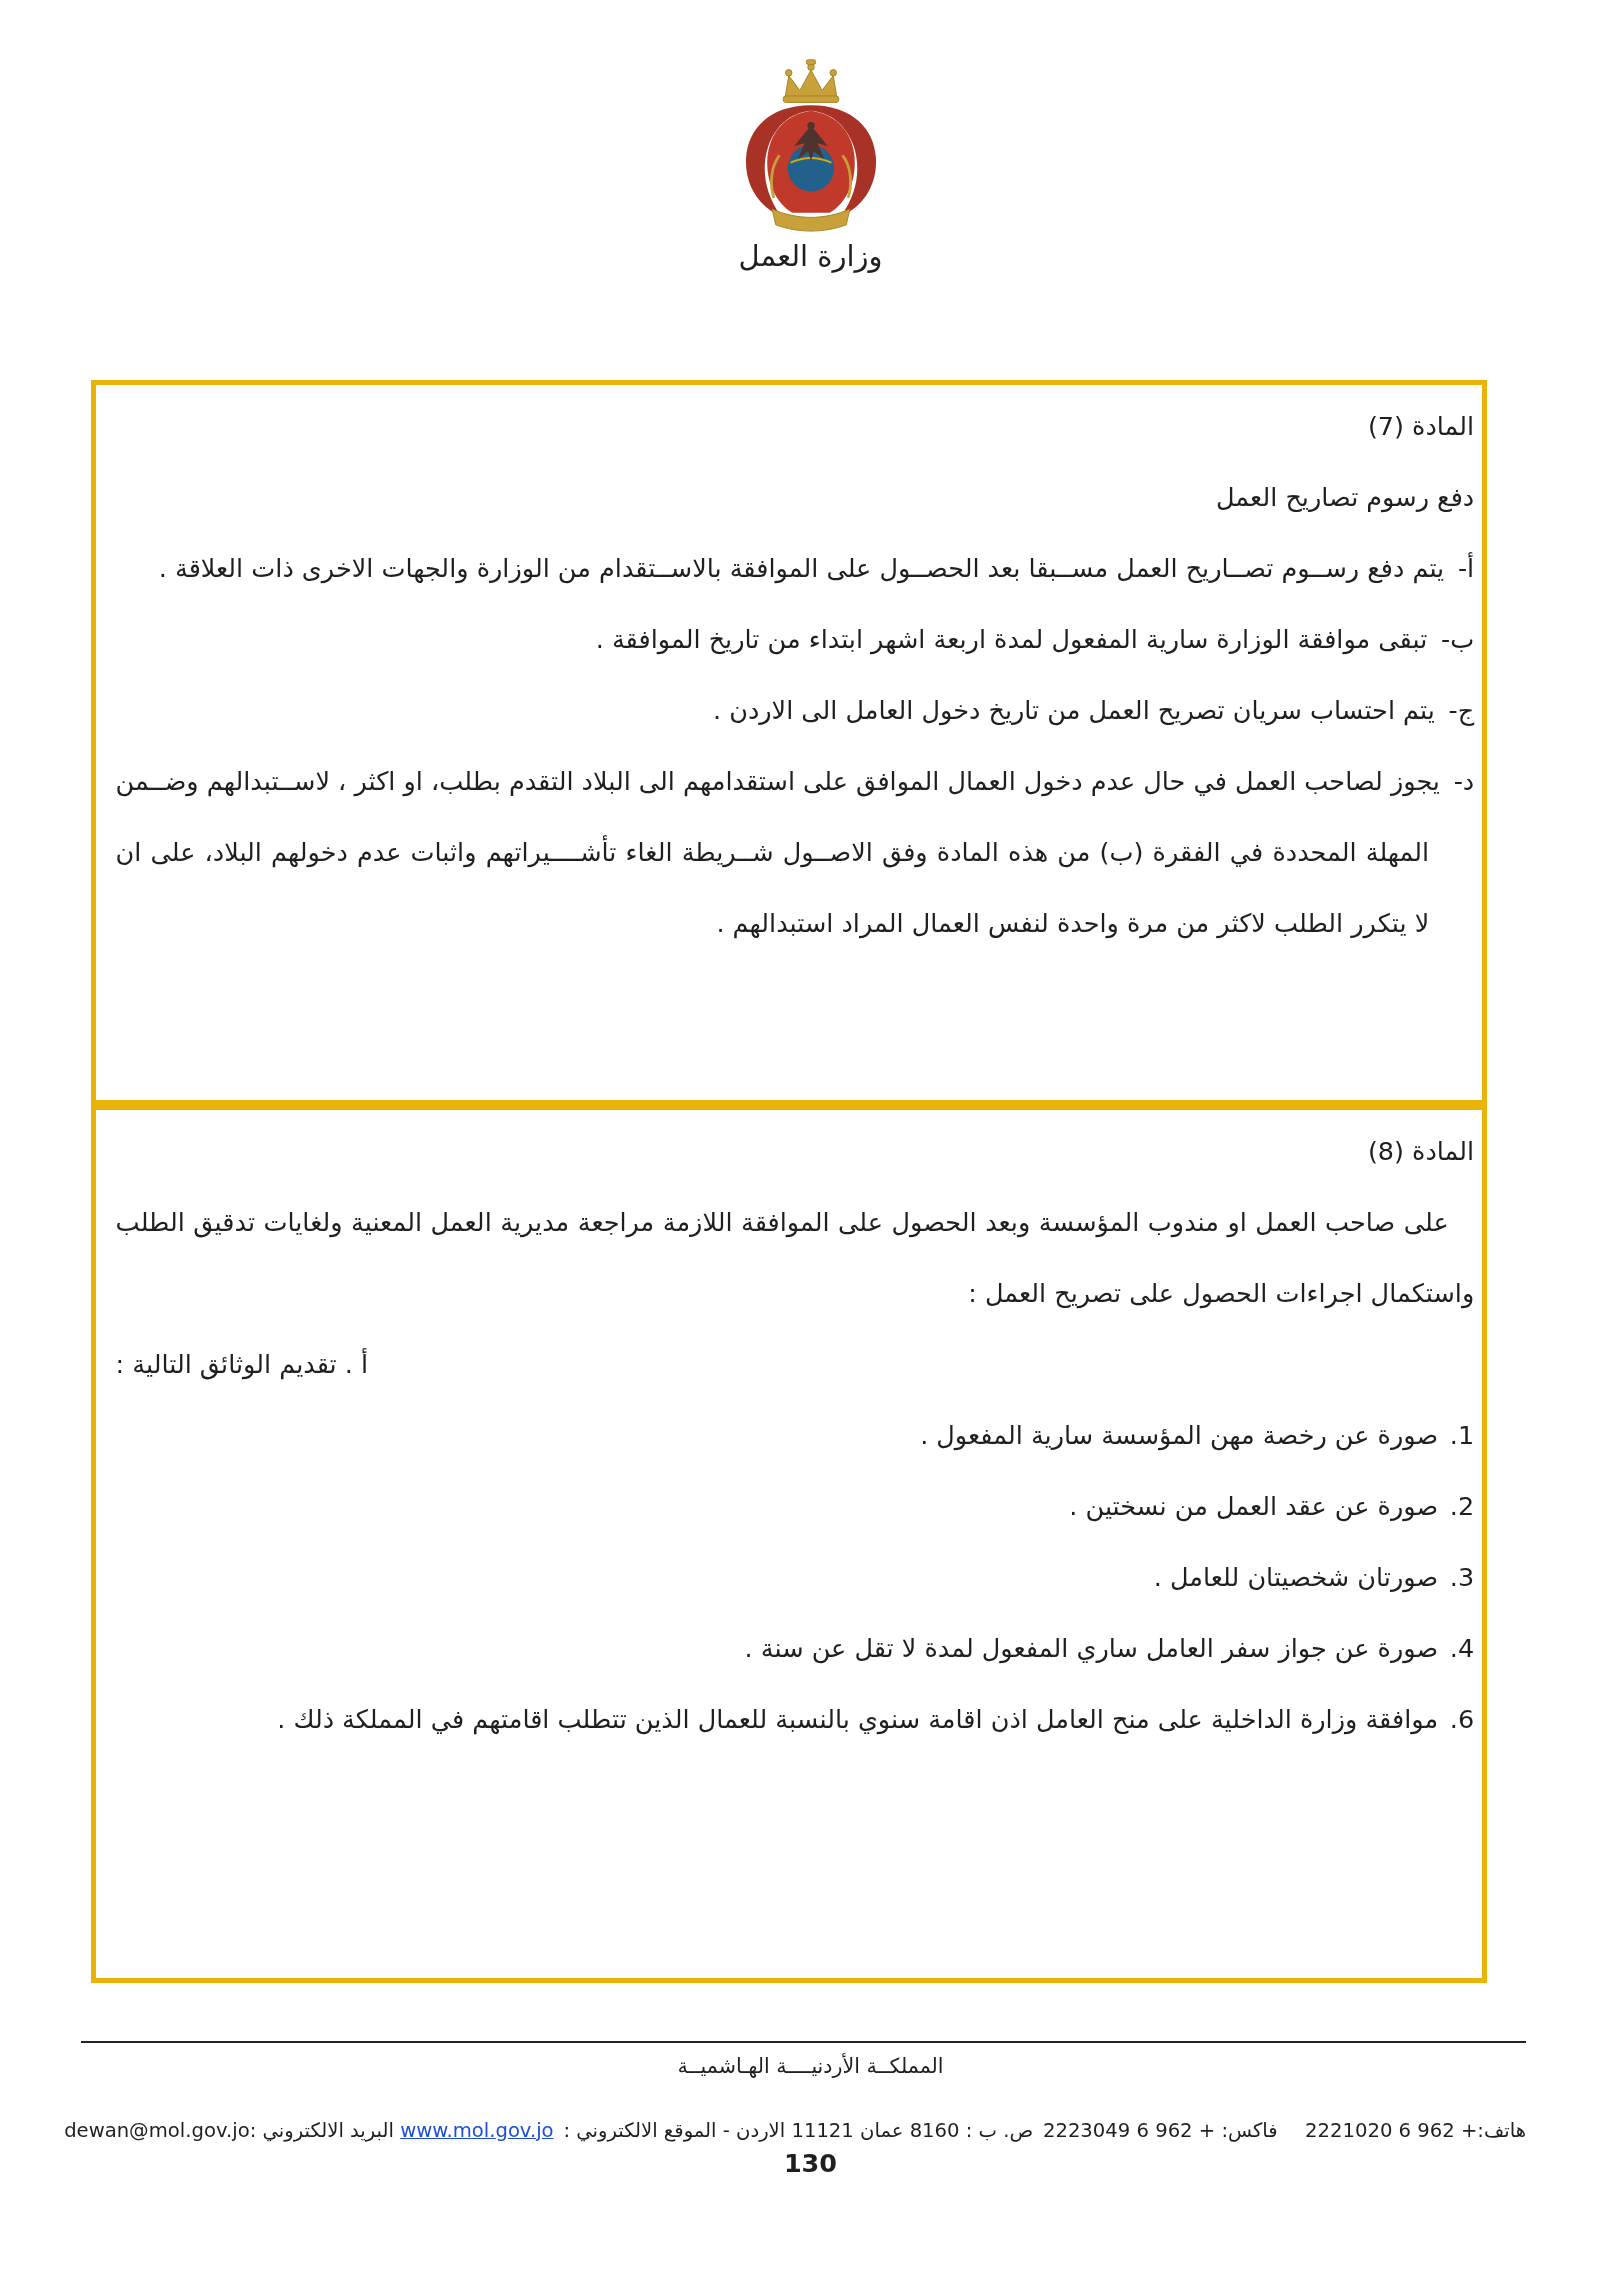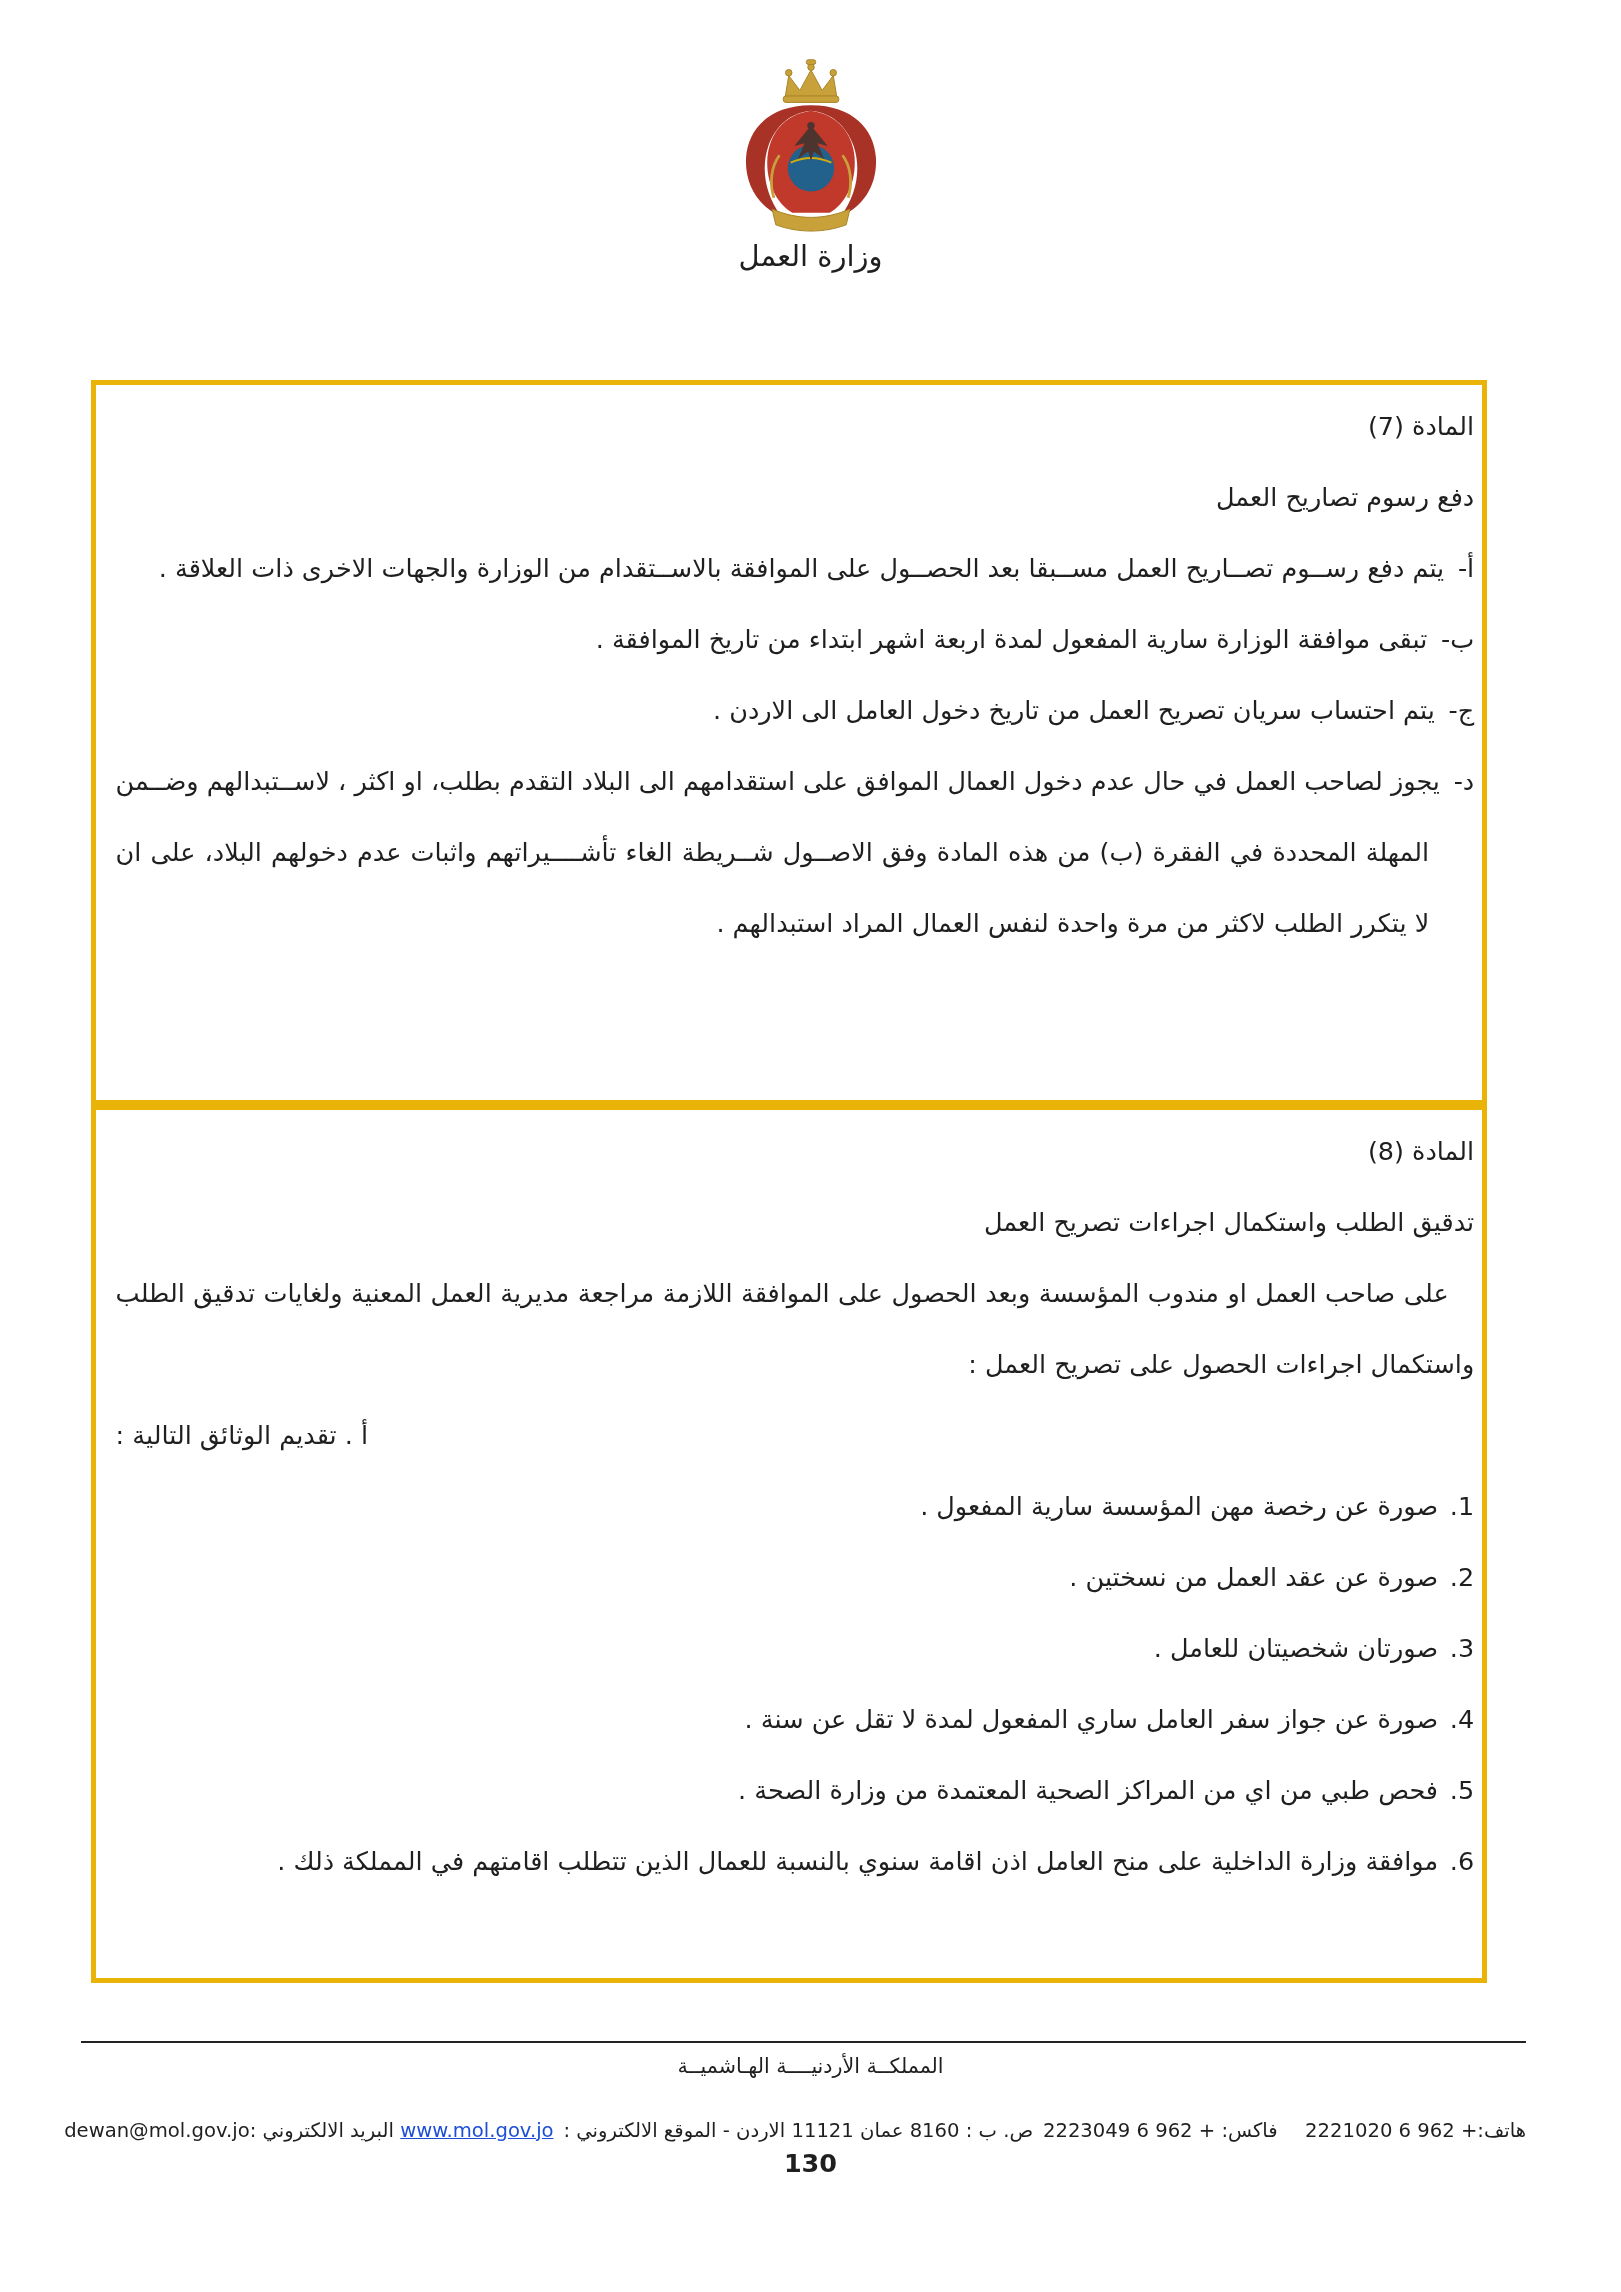--- a/index.html
+++ b/index.html
@@ -139,28 +139,26 @@
     <p class="art-title">المادة (7)</p>
     <p class="art-subtitle">دفع رسوم تصاريح العمل</p>
     <p class="clause"><span class="marker">أ-</span><span>يتم دفع رســوم تصــاريح العمل مســبقا بعد الحصــول على الموافقة بالاســتقدام من الوزارة والجهات الاخرى ذات العلاقة .</span></p>
     <p class="clause"><span class="marker">ب-</span><span>تبقى موافقة الوزارة سارية المفعول لمدة اربعة اشهر ابتداء من تاريخ الموافقة .</span></p>
     <p class="clause"><span class="marker">ج-</span><span>يتم احتساب سريان تصريح العمل من تاريخ دخول العامل الى الاردن .</span></p>
     <p class="clause"><span class="marker">د-</span><span>يجوز لصاحب العمل في حال عدم دخول العمال الموافق على استقدامهم الى البلاد التقدم بطلب، او اكثر ، لاســتبدالهم وضــمن المهلة المحددة في الفقرة (ب) من هذه المادة وفق الاصــول شــريطة الغاء تأشــــيراتهم واثبات عدم دخولهم البلاد، على ان لا يتكرر الطلب لاكثر من مرة واحدة لنفس العمال المراد استبدالهم .</span></p>
   </section>
 
   <section class="box box2">
     <p class="art-title">المادة (8)</p>
-    <p class="art-subtitle">تدقيق الطلب واستكمال اجراءات تصريح العمل</p>
     <p class="intro">على صاحب العمل او مندوب المؤسسة وبعد الحصول على الموافقة اللازمة مراجعة مديرية العمل المعنية ولغايات تدقيق الطلب واستكمال اجراءات الحصول على تصريح العمل :</p>
     <p class="section-label">أ . تقديم الوثائق التالية :</p>
     <p class="doc"><span class="num">1.</span><span>صورة عن رخصة مهن المؤسسة سارية المفعول .</span></p>
     <p class="doc"><span class="num">2.</span><span>صورة عن عقد العمل من نسختين .</span></p>
     <p class="doc"><span class="num">3.</span><span>صورتان شخصيتان للعامل .</span></p>
     <p class="doc"><span class="num">4.</span><span>صورة عن جواز سفر العامل ساري المفعول لمدة لا تقل عن سنة .</span></p>
-    <p class="doc"><span class="num">5.</span><span>فحص طبي من اي من المراكز الصحية المعتمدة من وزارة الصحة .</span></p>
     <p class="doc"><span class="num">6.</span><span>موافقة وزارة الداخلية على منح العامل اذن اقامة سنوي بالنسبة للعمال الذين تتطلب اقامتهم في المملكة ذلك .</span></p>
   </section>
 
   <div class="footer-rule"></div>
   <div class="kingdom">المملكــة الأردنيــــة الهـاشميــة</div>
   <p class="contact"><span class="seg seg-phone">هاتف:+ 962 6 2221020</span><span class="seg">فاكس: + 962 6 2223049</span><span class="seg">ص. ب : 8160 عمان 11121 الاردن - الموقع الالكتروني :</span><a class="link-web">www.mol.gov.jo</a> <span>البريد الالكتروني :</span><a class="link-email">dewan@mol.gov.jo</a></p>
   <div class="page-number">130</div>
 
 </div>
 

